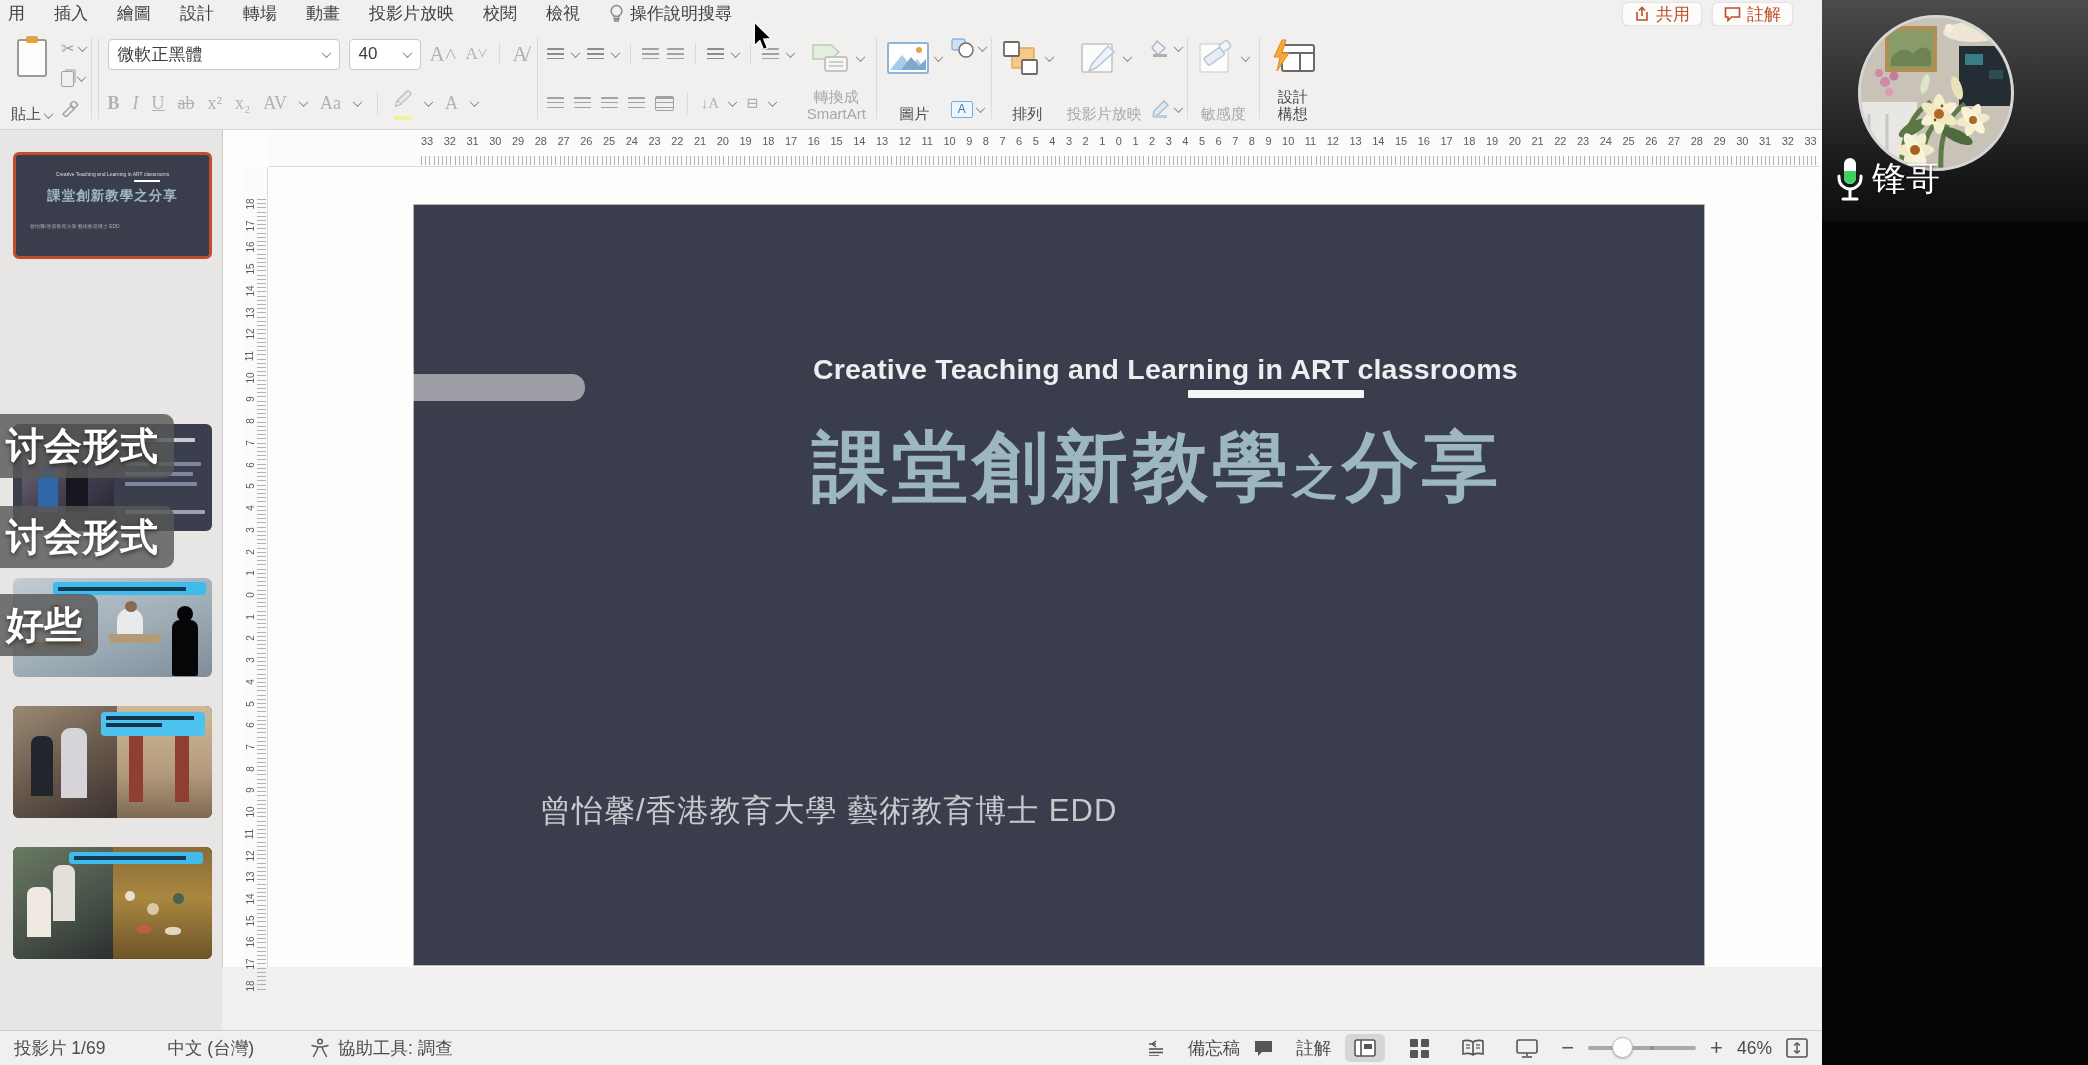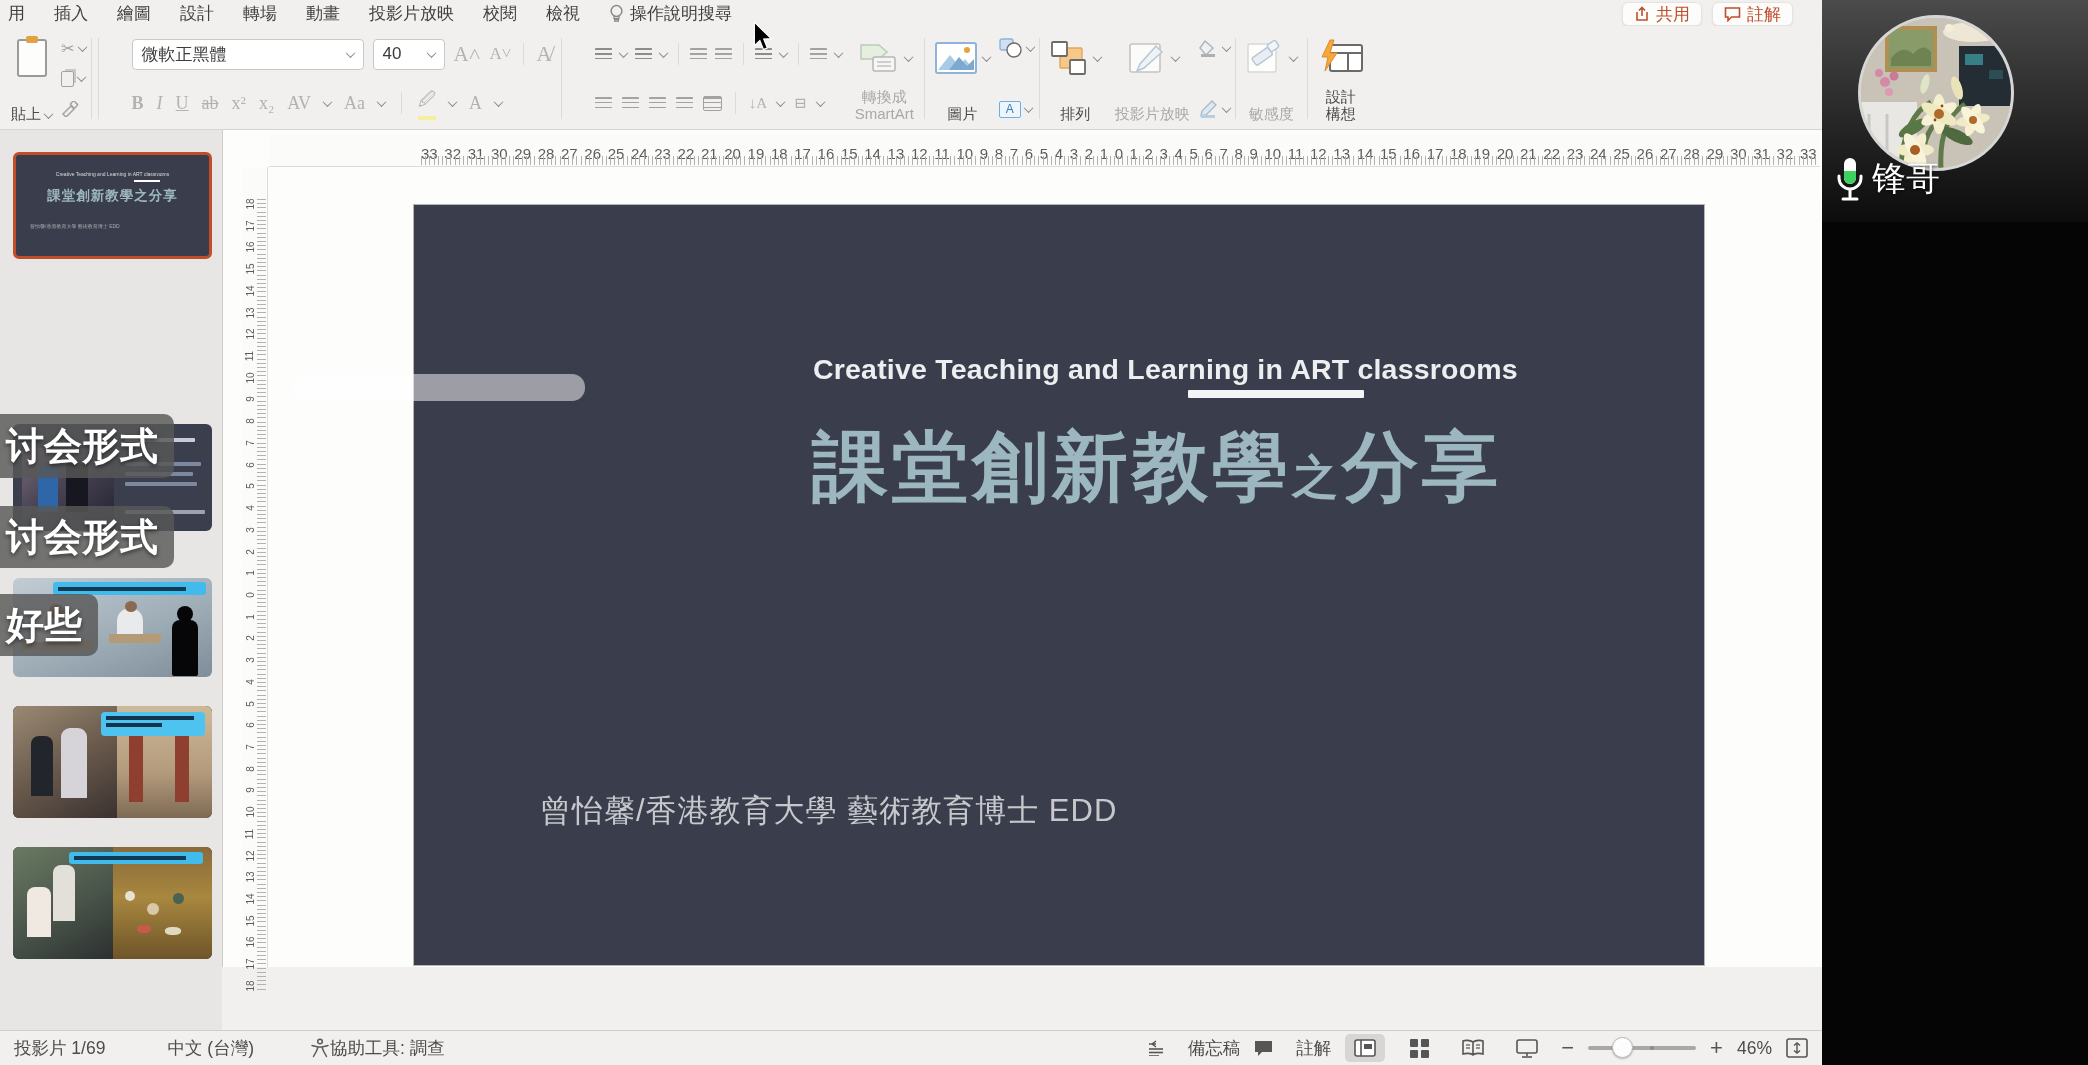--- a/index.html
+++ b/index.html
@@ -18,21 +18,21 @@
   
   .ribbon { position:absolute; left:0; top:26px; width:1822px; height:104px; background:#f1f0ee; border-bottom:1px solid #d6d5d3; display:flex; align-items:stretch; padding:6px 6px 4px 4px; }
   .sep { width:1px; background:#dcdbd9; margin:6px 3px; }
   .bb { display:flex; flex-direction:column; align-items:center; justify-content:space-between; padding:3px 7px; }
   .bicon { height:46px; display:flex; align-items:center; justify-content:center; }
   .blabel { font-size:15px; color:#4a4a4a; line-height:17px; text-align:center; white-space:nowrap; }
   .blabel.dim { color:#a9a8a6; }
   .chev { width:7px; height:7px; border-right:1.6px solid #8a8a88; border-bottom:1.6px solid #8a8a88; transform:rotate(45deg) translate(-1px,-1px); display:inline-block; }
   .minicol { display:flex; flex-direction:column; justify-content:space-between; padding:4px 2px; }
   .mini { display:flex; align-items:center; gap:4px; height:24px; color:#9a9a98; font-size:16px; }
-  .g2 { display:flex; flex-direction:column; justify-content:space-between; padding:5px 6px;margin-left:24px; }
+  .g2 { display:flex; flex-direction:column; justify-content:space-between; padding:5px 6px; }
   .rrow { display:flex; align-items:center; gap:9px; height:34px; }
   .inputbox { background:#fff; border:1px solid #c9c8c6; border-radius:4px; height:31px; display:flex; align-items:center; justify-content:space-between; padding:0 9px; font-size:17px; color:#3c3c3c; }
   .fmt { font-size:18px; color:#b3b2b0; font-family:"Liberation Serif","DejaVu Serif",serif; }
   .glines { width:17px; height:13px; background:repeating-linear-gradient(180deg,#a3a2a0 0 1.7px,rgba(0,0,0,0) 1.7px 4.8px); border-radius:1px; }
   .glines.dk { background:repeating-linear-gradient(180deg,#8d8c8a 0 1.7px,rgba(0,0,0,0) 1.7px 4.8px); }
   .clipboard { width:30px; height:38px; border:2px solid #9a9a98; border-radius:3px; position:relative; background:#fdfdfc; }
   .clipboard::before { content:""; position:absolute; left:7px; top:-5px; width:12px; height:7px; background:#e0a33e; border-radius:2px; }
   .newslide { width:34px; height:30px; border:2px solid #8a8a88; border-radius:2px; position:relative; background:#fff; }
   .newslide::before { content:""; position:absolute; left:-9px; top:-9px; width:16px; height:4px; background:#3f9c46; }
   .newslide::after { content:""; position:absolute; left:-3px; top:-15px; width:4px; height:16px; background:#3f9c46; }
@@ -88,21 +88,21 @@
   .t6 .dot { position:absolute; border-radius:50%; }
   .t6 .banner { position:absolute; left:56px; top:5px; width:134px; height:12px; background:#41bbec; border-radius:3px; display:flex; align-items:center; padding-left:5px; }
   .t6 .banner .bar { width:112px; height:4px; background:#133a55; }
   .t7 { top:860px; height:72px; background:#0b0b0d; padding:10px 10px 0; text-align:center; }
   .t7 .q { font-size:8px; line-height:11px; color:#e9e9ea; font-style:italic; font-family:"Liberation Serif","DejaVu Serif",serif; }
   .t7 .hl { color:#f4d10e; font-weight:bold; }
 
   
   .mainarea { position:absolute; left:222px; top:130px; width:1600px; height:837px; background:#fdfdfc; border-left:1px solid #cccbc9; }
   .hruler { position:absolute; left:46px; top:4px; right:2px; height:33px; background:#fbfbfa; border-bottom:1px solid #dddcda; }
-  .hnums { position:absolute; left:152px; width:1396px; top:11px; display:flex; justify-content:space-between; font-size:15px; color:#5c5c5a; }
+  .hnums { position:absolute; left:152px; width:1396px; top:1px; display:flex; justify-content:space-between; font-size:11px; color:#5c5c5a; }
   .hticks { position:absolute; left:152px; width:1396px; bottom:1px; height:9px; background:repeating-linear-gradient(90deg,#b2b1af 0 1px,rgba(0,0,0,0) 1px 4.2px); }
   .vruler { position:absolute; left:20px; top:37px; width:25px; bottom:0; background:#fbfbfa; border-right:1px solid #dddcda; }
   .vnums { position:absolute; top:32px; height:792px; left:1px; width:13px; display:flex; flex-direction:column; justify-content:space-between; align-items:center; font-size:10px; color:#5c5c5a; }
   .vnums span { transform:rotate(270deg); display:block; line-height:10px; }
   .vticks { position:absolute; top:32px; height:792px; right:1px; width:9px; background:repeating-linear-gradient(180deg,#b2b1af 0 1px,rgba(0,0,0,0) 1px 4.2px); }
   .slide { position:absolute; left:191px; top:75px; width:1290px; height:760px; background:#3a3d4b; box-shadow:0 0 0 1px rgba(0,0,0,.28); }
   .slide .title-en { position:absolute; left:399px; top:148px; width:560px; font-size:28.5px; font-weight:600; color:#eceef0; letter-spacing:.2px; white-space:nowrap; }
   .slide .title-bar { position:absolute; left:774px; top:185px; width:176px; height:8px; background:#f4f5f6; border-radius:1px; }
   .slide .title-zh { position:absolute; left:398px; top:212px; white-space:nowrap; color:#9cb7bf; font-weight:bold; font-size:76px; letter-spacing:4px; }
   .slide .title-zh .particle { font-size:46px; }
@@ -111,21 +111,21 @@
   
   .notesarea { position:absolute; left:222px; top:967px; width:1600px; height:63px; background:#eaE9e7; background:#eae9e7; border-top:1px solid #c9c8c6; }
   .notesarea .ph { position:absolute; left:26px; top:13px; font-size:23px; color:#2f2f2f; }
   .pdot { position:absolute; border-radius:50%; background:#ffffff; }
 
   
   .statusbar { position:absolute; left:0; top:1030px; width:1822px; height:35px; background:#f1f0ee; border-top:1px solid #cfcecd; display:flex; align-items:center; font-size:17.5px; color:#4c4c4c; }
   .sb-left { display:flex; align-items:center; gap:0; }
   .sb-counter { margin-left:14px; }
   .sb-lang { margin-left:62px; }
-  .sb-access { margin-left:56px; display:flex; align-items:center; }
+  .sb-access { margin-left:56px; display:flex; align-items:center; gap:8px; }
   .sb-right { position:absolute; right:14px; display:flex; align-items:center; gap:14px; }
   .sb-item { display:flex; align-items:center; gap:23px; }
   .viewbtn { display:flex; align-items:center; justify-content:center; width:40px; height:28px; border-radius:5px; }
   .viewbtn.sel { background:#d7d6d4; }
   .gridic { display:grid; grid-template-columns:8px 8px; grid-gap:3px; }
   .gridic div { width:8px; height:8px; background:#565656; border-radius:1px; }
   .zoomtrack { position:relative; width:108px; height:4px; background:#a9a8a6; border-radius:2px; }
   .zoomthumb { position:absolute; left:24px; top:-9px; width:21px; height:21px; background:#fdfdfd; border:1px solid #bbbab8; border-radius:50%; box-shadow:0 1px 2px rgba(0,0,0,.25); }
   .zoomdetent { position:absolute; left:62px; top:0; width:4px; height:4px; border-radius:50%; background:#8a8a88; }
   .zsign { font-size:22px; color:#565656; line-height:10px; }

